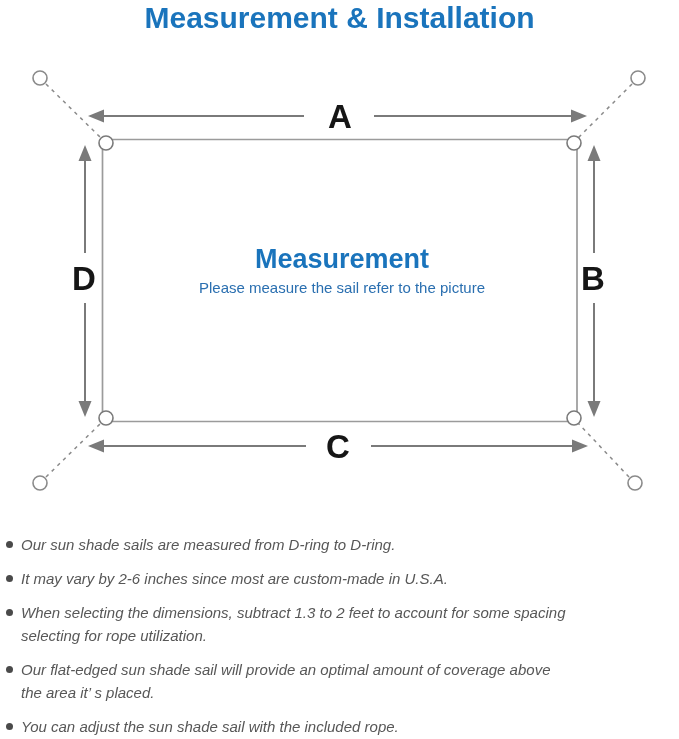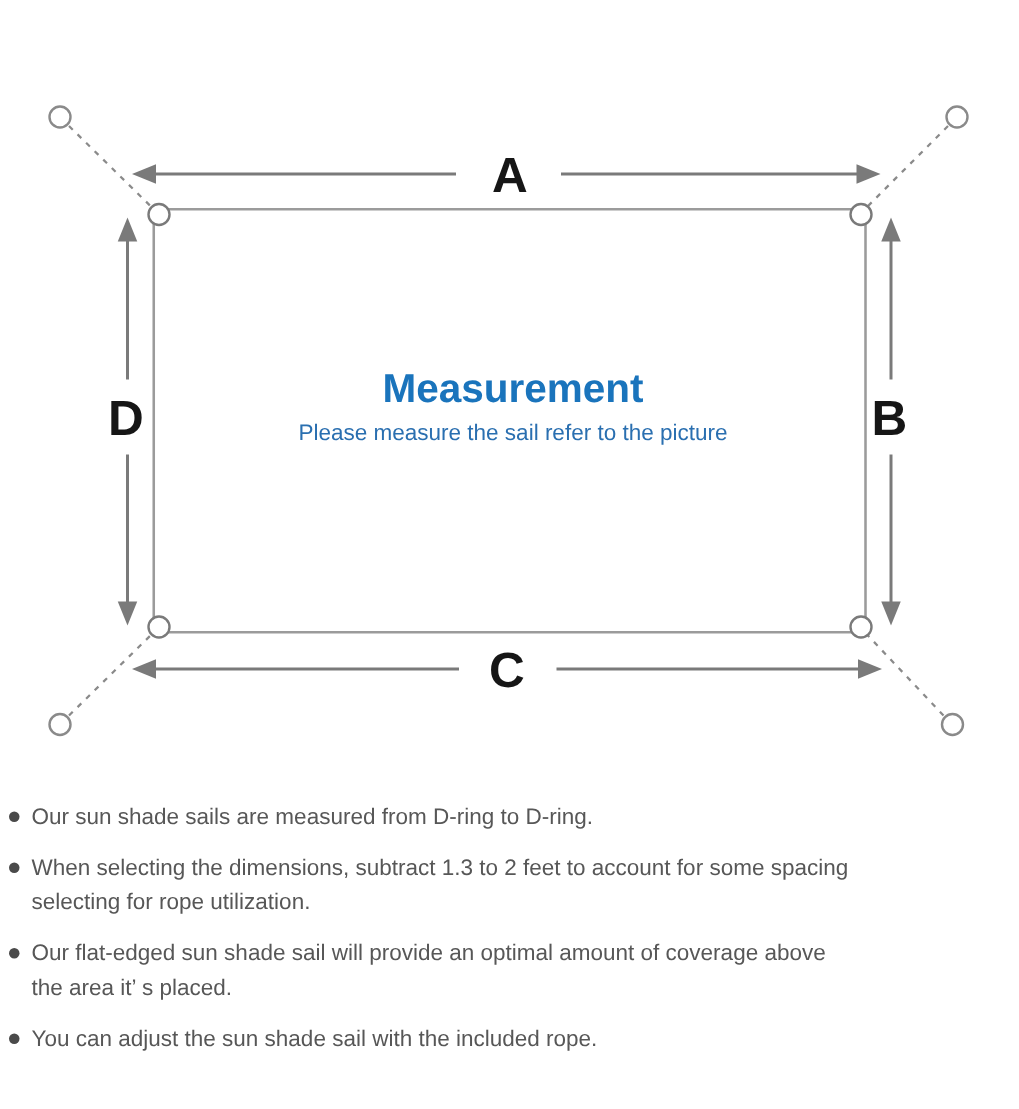--- a/index.html
+++ b/index.html
@@ -33,33 +33,35 @@
   .bullet-list{
     position:absolute;top:533px;left:6px;width:668px;
     list-style:none;margin:0;padding:0;
   }
   .bullet-item{
     position:relative;
     margin:0 0 11px 0;
     padding-left:15px;
     font-size:15px;line-height:23px;
     color:#575757;
+    font-style:italic;
   }
   .bullet-dot{
     position:absolute;left:0;top:8px;
     width:7px;height:7px;border-radius:50%;
     background:#4a4a4a;
   }
   .bullet-line{white-space:nowrap;}
 </style>
 </head>
 <body>
 
 <div class="page">
 
+  <div class="page-title">Measurement &amp; Installation</div>
 
   <svg class="diagram-svg" width="679" height="528" viewBox="0 0 679 528">
 
     <line x1="46" y1="84" x2="101" y2="138" stroke="#8a8a8a" stroke-width="1.5" stroke-dasharray="3.5,4.5"></line>
     <line x1="632" y1="84" x2="578" y2="138" stroke="#8a8a8a" stroke-width="1.5" stroke-dasharray="3.5,4.5"></line>
     <line x1="46" y1="477" x2="101" y2="423" stroke="#8a8a8a" stroke-width="1.5" stroke-dasharray="3.5,4.5"></line>
     <line x1="629" y1="477" x2="578" y2="423" stroke="#8a8a8a" stroke-width="1.5" stroke-dasharray="3.5,4.5"></line>
 
     <circle cx="40" cy="78" r="7" fill="#ffffff" stroke="#8a8a8a" stroke-width="1.6"></circle>
     <circle cx="638" cy="78" r="7" fill="#ffffff" stroke="#8a8a8a" stroke-width="1.6"></circle>
@@ -109,20 +111,24 @@
     <text class="svg-center-sub" x="342" y="293" text-anchor="middle">Please measure the sail refer to the picture</text>
   </svg>
 
   <ul class="bullet-list">
     <li class="bullet-item">
       <span class="bullet-dot"></span>
       <div class="bullet-line">Our sun shade sails are measured from D-ring to D-ring.</div>
     </li>
     <li class="bullet-item">
       <span class="bullet-dot"></span>
+      <div class="bullet-line">It may vary by 2-6 inches since most are custom-made in U.S.A.</div>
+    </li>
+    <li class="bullet-item">
+      <span class="bullet-dot"></span>
       <div class="bullet-line">When selecting the dimensions, subtract 1.3 to 2 feet to account for some spacing</div>
       <div class="bullet-line">selecting for rope utilization.</div>
     </li>
     <li class="bullet-item">
       <span class="bullet-dot"></span>
       <div class="bullet-line">Our flat-edged sun shade sail will provide an optimal amount of coverage above</div>
       <div class="bullet-line">the area it’ s placed.</div>
     </li>
     <li class="bullet-item">
       <span class="bullet-dot"></span>

